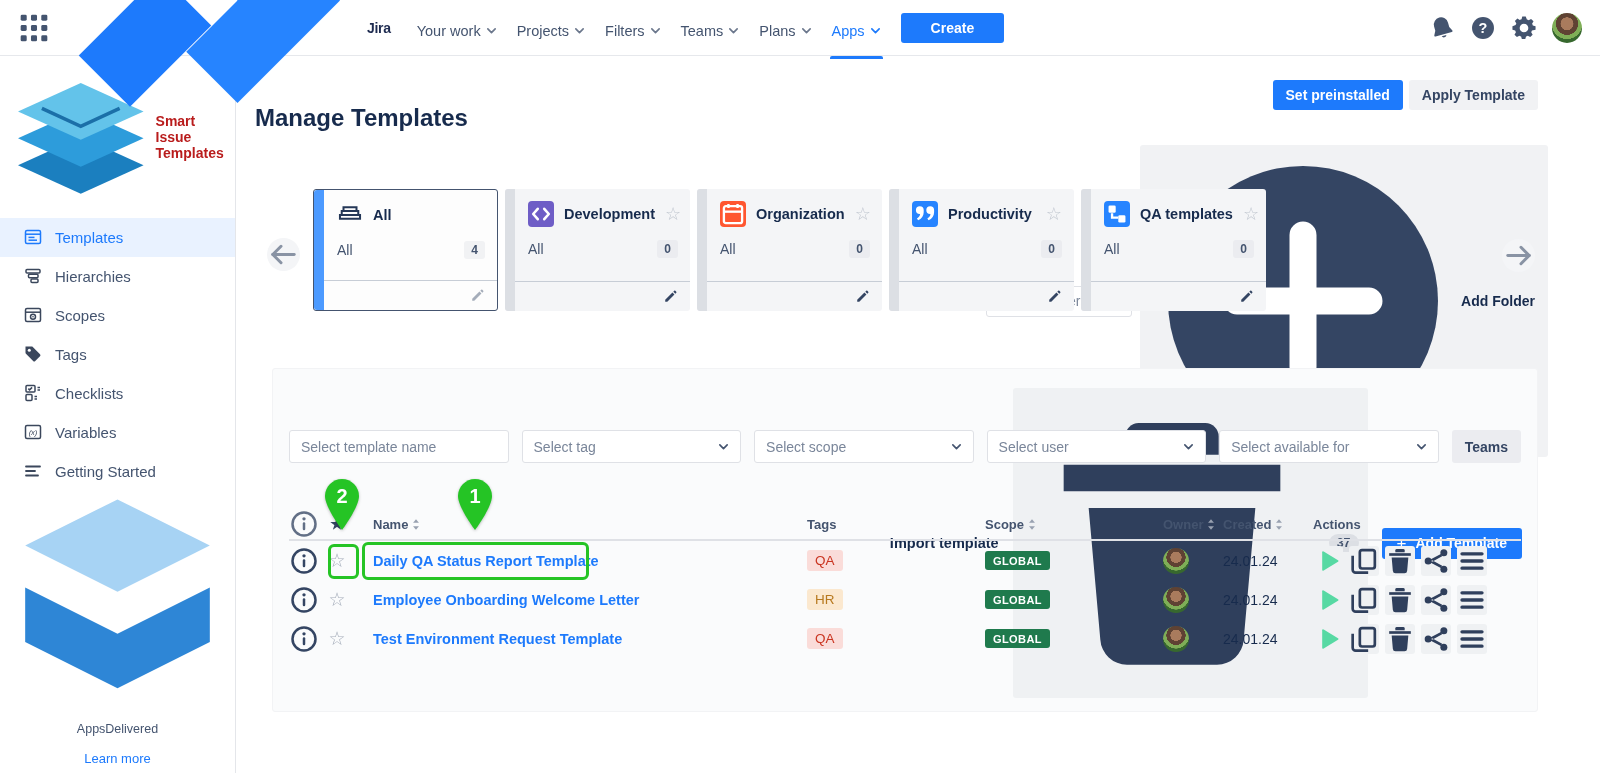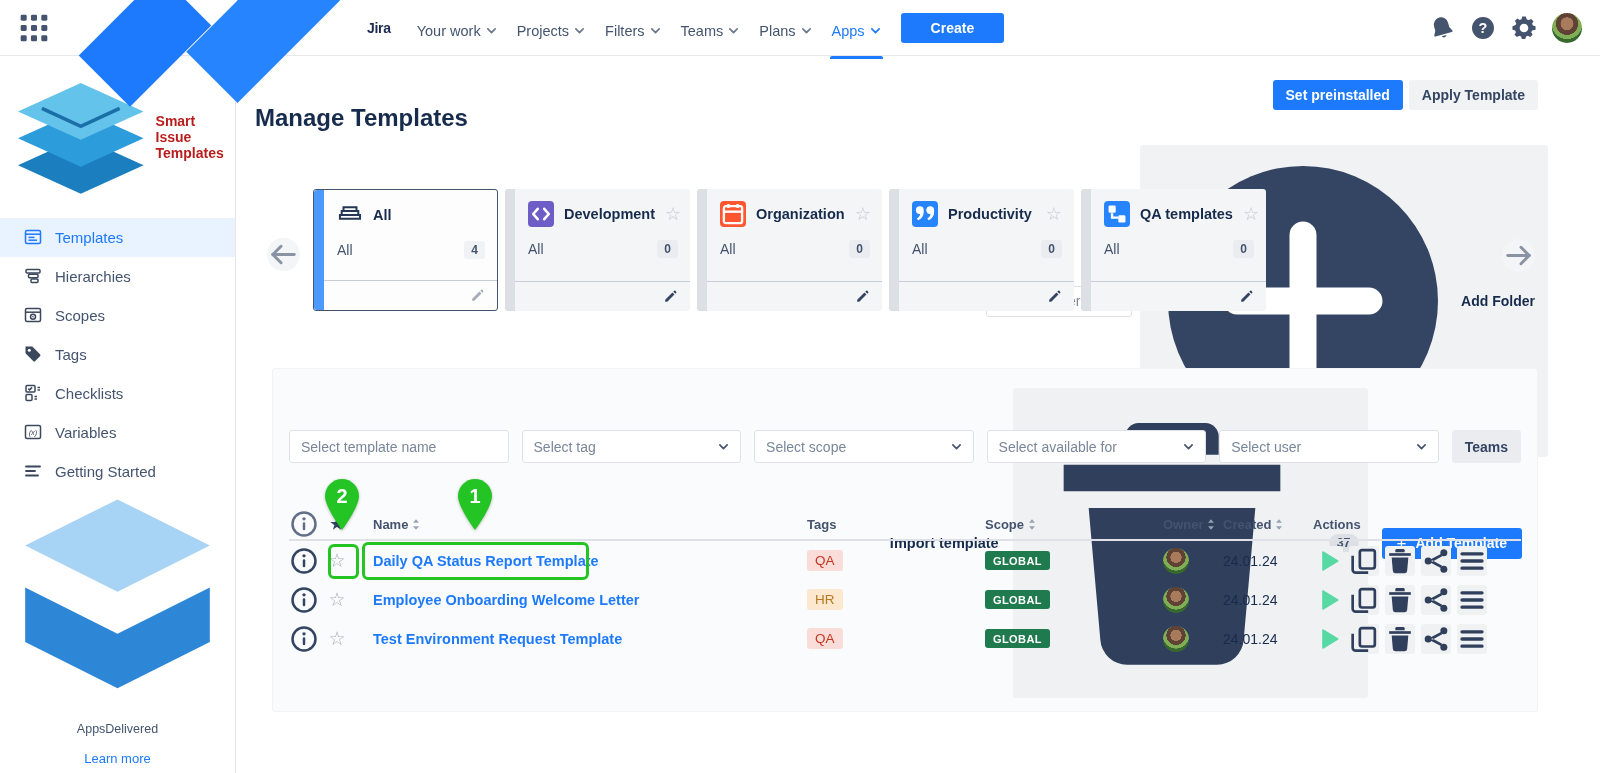--- a/index.html
+++ b/index.html
@@ -578,29 +578,29 @@
           </div>
           <div class="f-field">
             <span>Select scope</span>
             <span class="chev ic" style="display: inline-flex;">
               <svg viewBox="0 0 12 8" fill="none" stroke="currentColor" stroke-width="1.8" stroke-linecap="round" stroke-linejoin="round" style="width: 100%; height: 100%;">
                 <path d="M2 1.7l4 4 4-4"></path>
               </svg>
             </span>
           </div>
           <div class="f-field">
+            <span>Select user</span>
+            <span class="chev ic" style="display: inline-flex;">
+              <svg viewBox="0 0 12 8" fill="none" stroke="currentColor" stroke-width="1.8" stroke-linecap="round" stroke-linejoin="round" style="width: 100%; height: 100%;">
+                <path d="M2 1.7l4 4 4-4"></path>
+              </svg>
+            </span>
+          </div>
+          <div class="f-field">
             <span>Select available for</span>
-            <span class="chev ic" style="display: inline-flex;">
-              <svg viewBox="0 0 12 8" fill="none" stroke="currentColor" stroke-width="1.8" stroke-linecap="round" stroke-linejoin="round" style="width: 100%; height: 100%;">
-                <path d="M2 1.7l4 4 4-4"></path>
-              </svg>
-            </span>
-          </div>
-          <div class="f-field">
-            <span>Select user</span>
             <span class="chev ic" style="display: inline-flex;">
               <svg viewBox="0 0 12 8" fill="none" stroke="currentColor" stroke-width="1.8" stroke-linecap="round" stroke-linejoin="round" style="width: 100%; height: 100%;">
                 <path d="M2 1.7l4 4 4-4"></path>
               </svg>
             </span>
           </div>
           <button class="clear-btn">Teams</button>
         </div>
 
       <div class="table">

